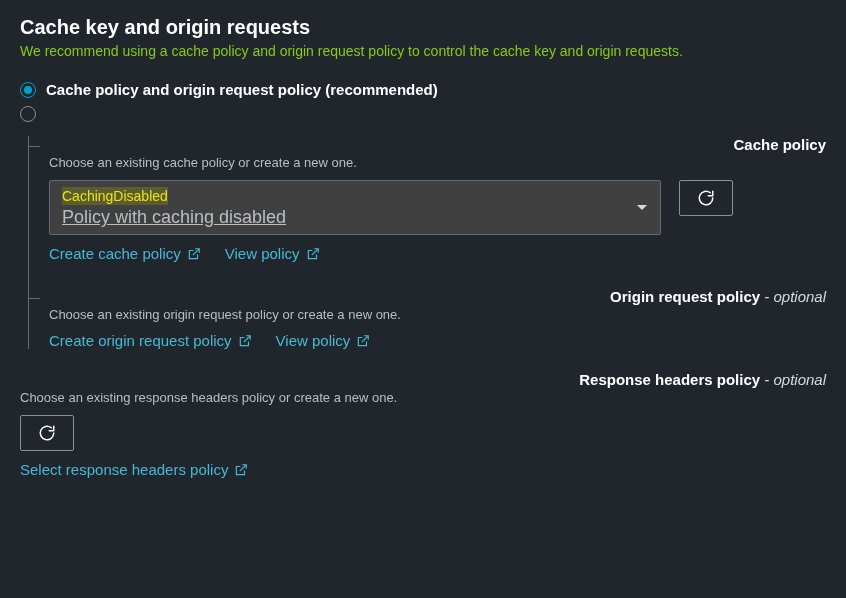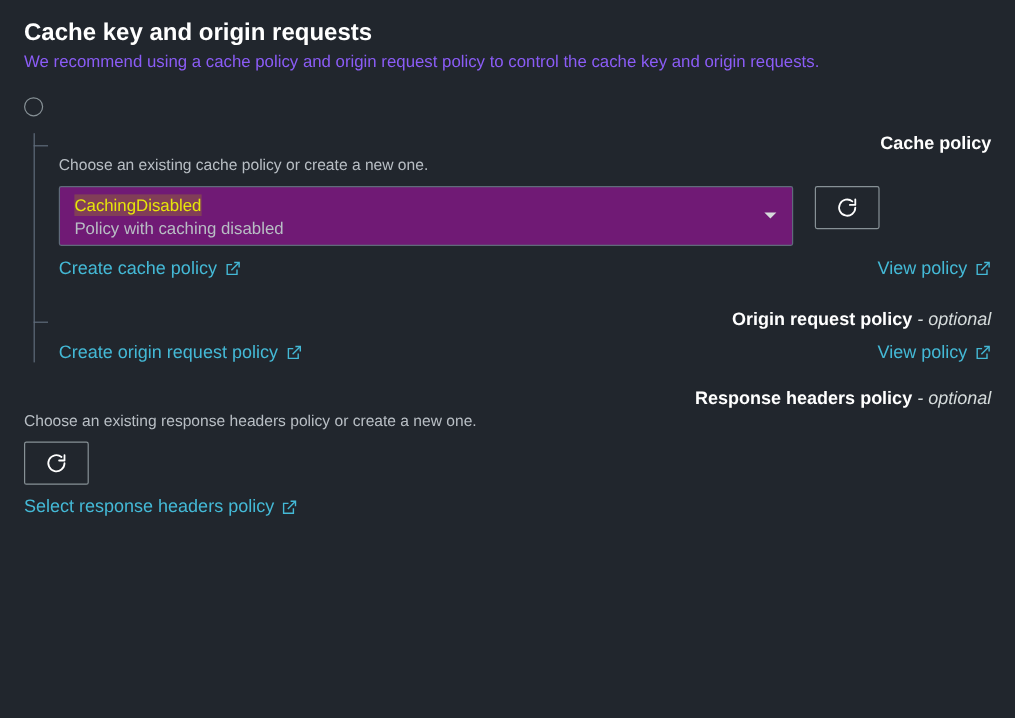--- a/index.html
+++ b/index.html
@@ -11,21 +11,21 @@
     padding: 16px 20px;
     width: 846px;
   }
   h2.section-title {
     color: #ffffff;
     font-size: 20px;
     font-weight: 700;
     margin-bottom: 4px;
   }
   .section-desc {
-    color: #8b5cf6;
+    color: #84cc16;
     font-size: 14px;
     margin-bottom: 22px;
   }
   .radio-group { margin-bottom: 10px; }
   .radio-row {
     display: flex;
     align-items: center;
     gap: 10px;
     margin-bottom: 8px;
     cursor: pointer;
@@ -79,21 +79,21 @@
     margin-bottom: 10px;
   }
   .select-row {
     display: flex;
     align-items: stretch;
     gap: 18px;
   }
   .select-box {
     flex: 0 0 612px;
     border: 1px solid #5f6b7a;
-    background: #701a75;
+    background: #404040;
     border-radius: 2px;
     padding: 6px 32px 6px 12px;
     position: relative;
     cursor: pointer;
     min-height: 34px;
     display: flex;
     flex-direction: column;
     justify-content: center;
   }
   .select-box .caret {
@@ -105,22 +105,23 @@
   .select-value {
     color: #e6e60a;
     background: rgba(180,170,0,0.25);
     font-size: 14px;
     display: inline;
     width: fit-content;
     line-height: 1.3;
   }
   .select-sub {
     color: #b8bec4;
-    font-size: 14px;
+    font-size: 18px;
     margin-top: 2px;
+    text-decoration: underline;
   }
   .select-placeholder {
     color: #879196;
     font-style: italic;
     font-size: 14px;
   }
   .refresh-btn {
     width: 54px;
     border: 1px solid #879196;
     background: transparent;
@@ -130,21 +131,20 @@
     justify-content: center;
     cursor: pointer;
     height: 36px;
     align-self: flex-start;
   }
   .refresh-btn svg { stroke: #ffffff; }
   .link-row {
     display: flex;
     gap: 24px;
     margin-top: 10px;
-    justify-content: space-between;
   }
   .ext-link {
     color: #44b9d6;
     font-size: 15px;
     text-decoration: none;
     display: inline-flex;
     align-items: center;
     gap: 6px;
     cursor: pointer;
   }
@@ -155,20 +155,24 @@
 
   .caret svg { display:block; }
 </style>
 </head>
 <body>
 
 <h2 class="section-title">Cache key and origin requests</h2>
 <p class="section-desc">We recommend using a cache policy and origin request policy to control the cache key and origin requests.</p>
 
 <div class="radio-group">
+  <div class="radio-row">
+    <span class="radio selected"></span>
+    <span class="radio-label"><strong>Cache policy and origin request policy (recommended)</strong></span>
+  </div>
   <div class="radio-row">
     <span class="radio"></span>
   </div>
 </div>
 
 <div class="indent-block">
 
   <div class="field-group">
     <div class="field-title">Cache policy</div>
     <div class="field-desc">Choose an existing cache policy or create a new one.</div>
@@ -206,20 +210,21 @@
             <path d="M18 13v7H4V6h7"></path>
           </svg>
       </a>
     </div>
   </div>
 
   <div class="field-group" style="margin-bottom:22px;">
     <div class="field-title">
       <span>Origin request policy</span><span class="opt"> - optional</span>
     </div>
+    <div class="field-desc">Choose an existing origin request policy or create a new one.</div>
     <div class="link-row">
       <a class="ext-link">
         <span>Create origin request policy</span>
         <svg width="14" height="14" viewBox="0 0 24 24" fill="none" stroke-width="2">
             <path d="M14 3h7v7"></path>
             <path d="M10 14 21 3"></path>
             <path d="M18 13v7H4V6h7"></path>
           </svg>
       </a>
       <a class="ext-link">

